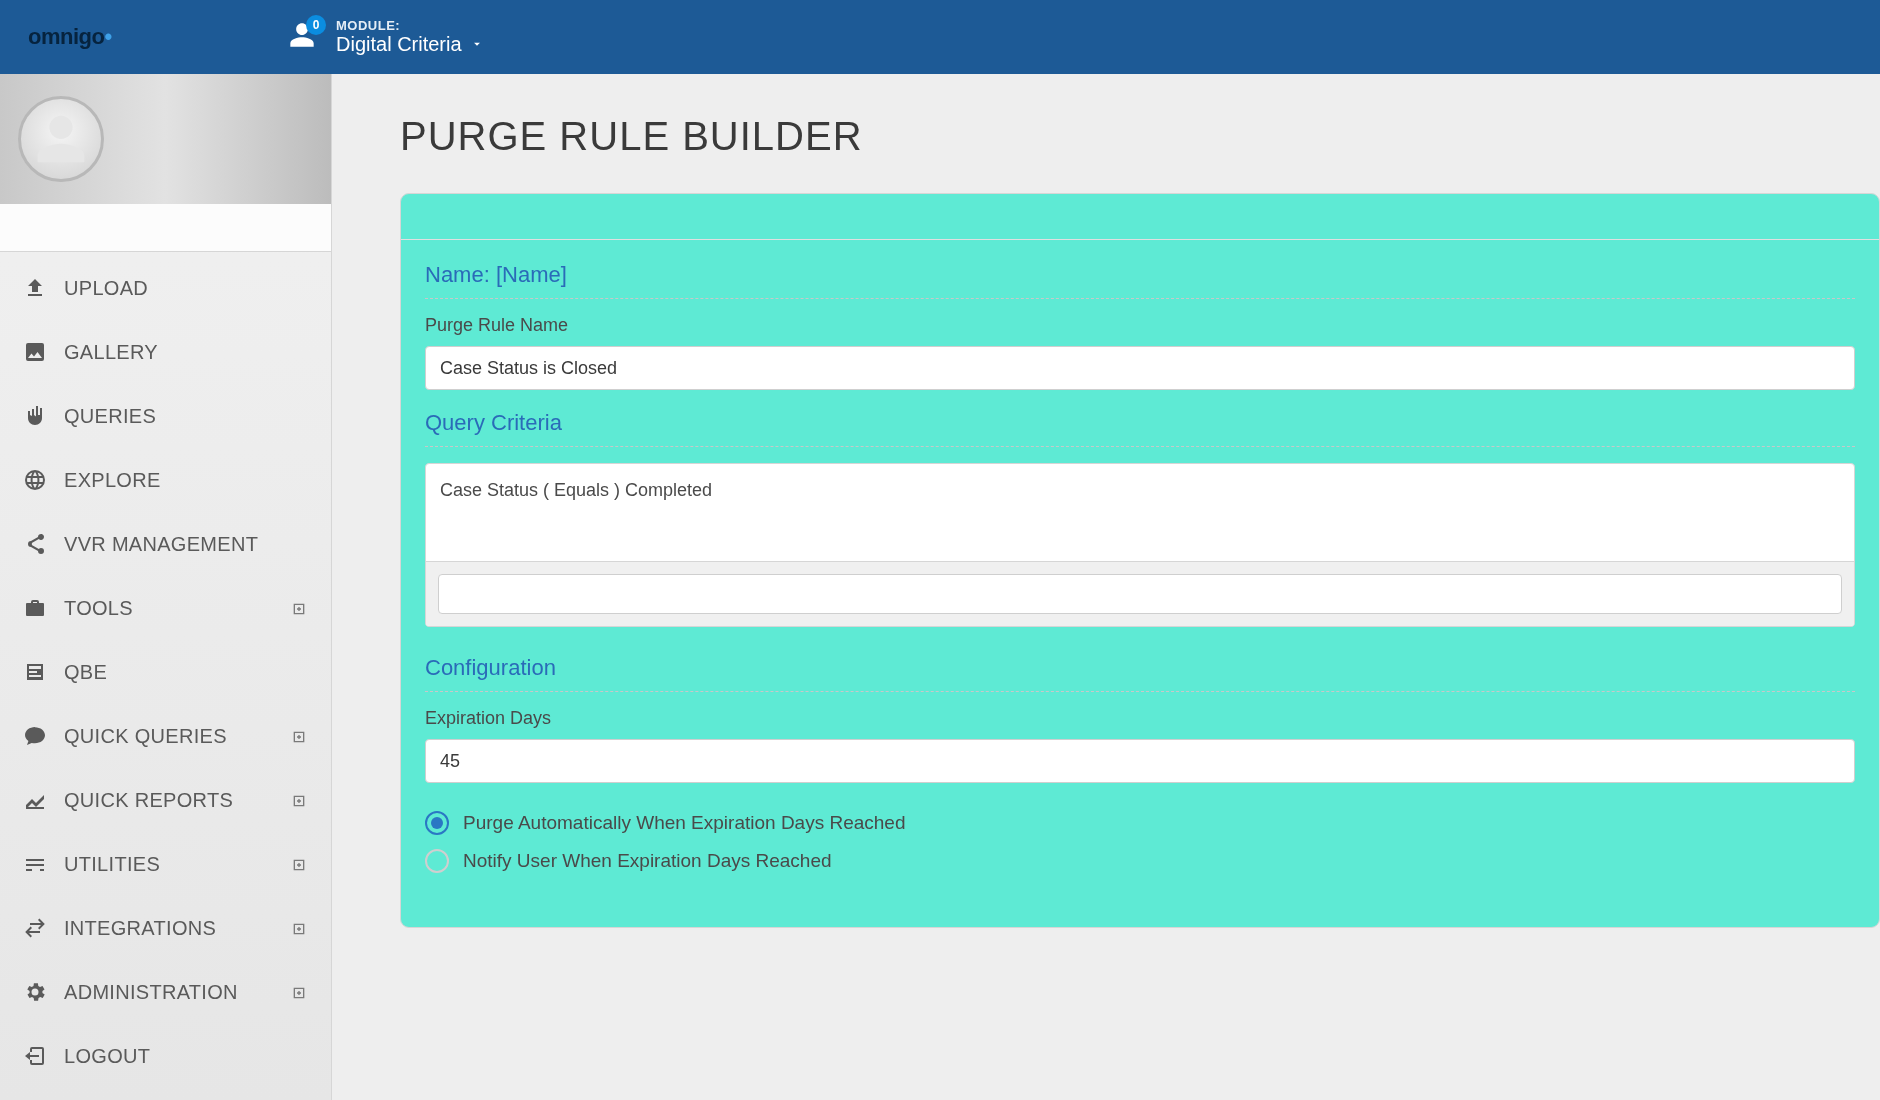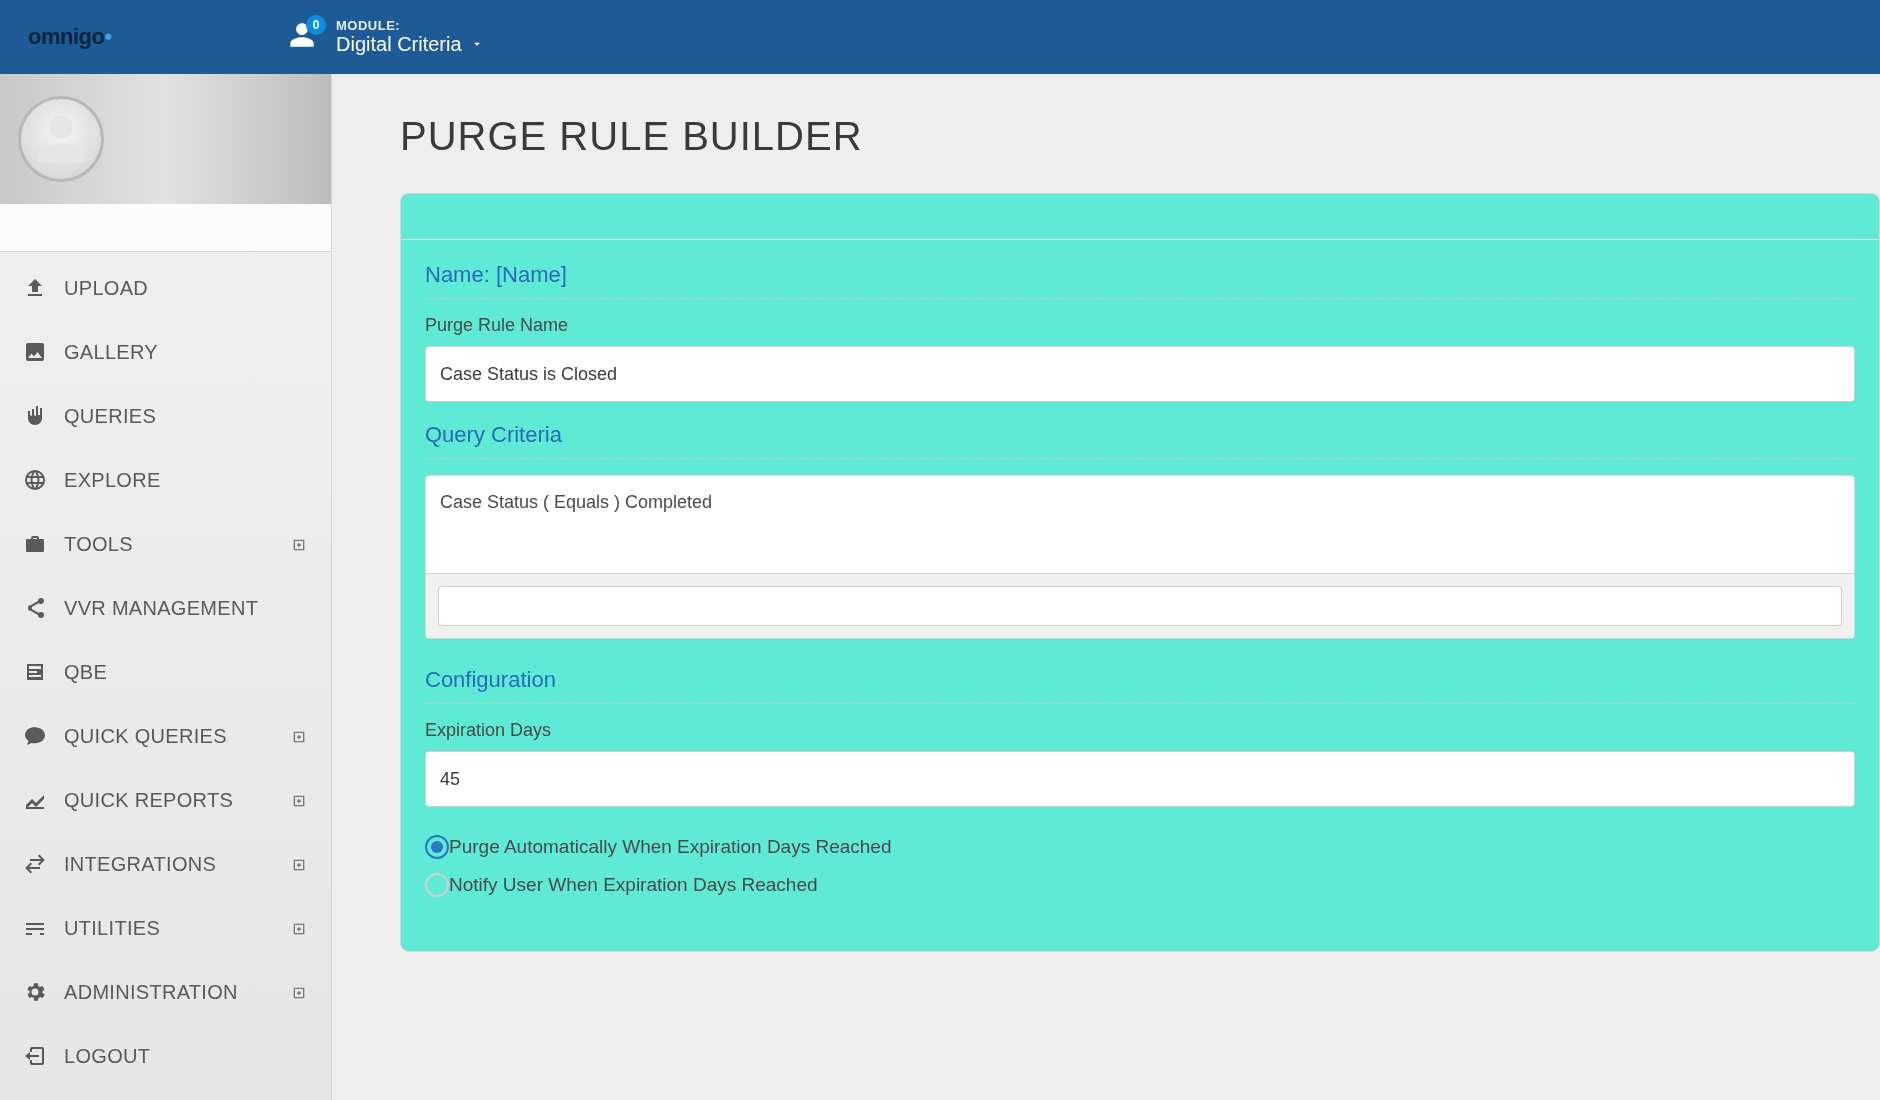--- a/index.html
+++ b/index.html
@@ -123,21 +123,21 @@
   border-bottom: 1px dashed #c8c8c8;
   margin-bottom: 16px;
 }
 .field-label {
   font-size: 18px;
   color: #4a4a4a;
   margin-bottom: 10px;
 }
 .text-input {
   width: 100%;
-  height: 56px;
+  height: 44px;
   border: 1px solid #cfcfcf;
   border-radius: 4px;
   padding: 0 14px;
   font-size: 18px;
   color: #3a3a3a;
   background: #fff;
 }
 .query-box {
   border: 1px solid #d6d6d6;
   border-radius: 4px;
@@ -161,20 +161,21 @@
   border-radius: 4px;
   background: #fff;
   padding: 0 12px;
   font-size: 16px;
 }
 .spacer-20 { height: 20px; }
 .spacer-28 { height: 28px; }
 .radio-row {
   display: flex;
   align-items: center;
+  gap: 14px;
   margin-bottom: 14px;
 }
 .radio {
   width: 24px; height: 24px;
   border: 2px solid #cfcfcf;
   border-radius: 50%;
   display: flex; align-items: center; justify-content: center;
   cursor: pointer;
 }
 .radio.selected { border-color: #2a77c4; }
@@ -254,39 +255,39 @@
           <span class="icon">
             <svg viewBox="0 0 24 24">
               <path d="M12 2a10 10 0 1 0 0 20 10 10 0 0 0 0-20zm6.9 6h-3a16 16 0 0 0-1.3-3.5A8 8 0 0 1 18.9 8zM12 4c.8 1 1.5 2.4 1.9 4h-3.8c.4-1.6 1.1-3 1.9-4zM4.3 14a8 8 0 0 1 0-4h3.4a18 18 0 0 0 0 4H4.3zm.8 2h3a16 16 0 0 0 1.3 3.5A8 8 0 0 1 5.1 16zm3-8h-3a8 8 0 0 1 4.3-3.5A16 16 0 0 0 8.1 8zm3.9 12c-.8-1-1.5-2.4-1.9-4h3.8c-.4 1.6-1.1 3-1.9 4zm2.3-6H9.7a16 16 0 0 1 0-4h4.6a16 16 0 0 1 0 4zm.3 5.5A16 16 0 0 0 15.9 16h3a8 8 0 0 1-4.3 3.5zM16.3 14a18 18 0 0 0 0-4h3.4a8 8 0 0 1 0 4h-3.4z"></path>
             </svg>
           </span>
           <span class="label">EXPLORE</span>
         </div>
         <div class="nav-item">
           <span class="icon">
             <svg viewBox="0 0 24 24">
+              <path d="M18 16a3 3 0 0 0-2.2 1l-7-4a3 3 0 0 0 0-2l7-4A3 3 0 1 0 15 5l-7 4a3 3 0 1 0 0 6l7 4a3 3 0 1 0 3-3z"></path>
+            </svg>
+          </span>
+          <span class="label">VVR MANAGEMENT</span>
+        </div>
+        <div class="nav-item">
+          <span class="icon">
+            <svg viewBox="0 0 24 24">
               <path d="M10 4h4a2 2 0 0 1 2 2v1h4a1 1 0 0 1 1 1v11a1 1 0 0 1-1 1H4a1 1 0 0 1-1-1V8a1 1 0 0 1 1-1h4V6a2 2 0 0 1 2-2zm0 3h4V6h-4v1z"></path>
             </svg>
           </span>
           <span class="label">TOOLS</span>
           <span class="expand"><svg viewBox="0 0 24 24">
               <path d="M4 4h16v16H4V4zm2 2v12h12V6H6zm5 3h2v2h2v2h-2v2h-2v-2H9v-2h2V9z"></path>
             </svg></span>
         </div>
         <div class="nav-item">
           <span class="icon">
             <svg viewBox="0 0 24 24">
-              <path d="M18 16a3 3 0 0 0-2.2 1l-7-4a3 3 0 0 0 0-2l7-4A3 3 0 1 0 15 5l-7 4a3 3 0 1 0 0 6l7 4a3 3 0 1 0 3-3z"></path>
-            </svg>
-          </span>
-          <span class="label">VVR MANAGEMENT</span>
-        </div>
-        <div class="nav-item">
-          <span class="icon">
-            <svg viewBox="0 0 24 24">
               <path d="M4 4h16v16H4V4zm2 2v3h12V6H6zm0 5v2h8v-2H6zm0 4v2h12v-2H6z"></path>
             </svg>
           </span>
           <span class="label">QBE</span>
         </div>
         <div class="nav-item">
           <span class="icon">
             <svg viewBox="0 0 24 24">
               <path d="M12 3C6.5 3 2 6.6 2 11c0 2.4 1.3 4.5 3.4 6L4 21l4.7-2.1c1 .3 2.1.4 3.3.4 5.5 0 10-3.6 10-8s-4.5-8-10-8z"></path>
             </svg>
@@ -303,35 +304,35 @@
             </svg>
           </span>
           <span class="label">QUICK REPORTS</span>
           <span class="expand"><svg viewBox="0 0 24 24">
               <path d="M4 4h16v16H4V4zm2 2v12h12V6H6zm5 3h2v2h2v2h-2v2h-2v-2H9v-2h2V9z"></path>
             </svg></span>
         </div>
         <div class="nav-item">
           <span class="icon">
             <svg viewBox="0 0 24 24">
+              <path d="M3 17h6v2H3v-2zm0-5h12v2H3v-2zm0-5h18v2H3V7zm14 10h4v2h-4v-2zm-2-5h6v2h-6v-2z"></path>
+            </svg>
+          </span>
+          <span class="label">UTILITIES</span>
+          <span class="expand"><svg viewBox="0 0 24 24">
+              <path d="M4 4h16v16H4V4zm2 2v12h12V6H6zm5 3h2v2h2v2h-2v2h-2v-2H9v-2h2V9z"></path>
+            </svg></span>
+        </div>
+        <div class="nav-item">
+          <span class="icon">
+            <svg viewBox="0 0 24 24">
               <path d="M7 7h11l-3-3 1.4-1.4L21.8 8l-5.4 5.4L15 12l3-3H7V7zm10 10H6l3 3-1.4 1.4L2.2 16l5.4-5.4L9 12l-3 3h11v2z"></path>
             </svg>
           </span>
           <span class="label">INTEGRATIONS</span>
-          <span class="expand"><svg viewBox="0 0 24 24">
-              <path d="M4 4h16v16H4V4zm2 2v12h12V6H6zm5 3h2v2h2v2h-2v2h-2v-2H9v-2h2V9z"></path>
-            </svg></span>
-        </div>
-        <div class="nav-item">
-          <span class="icon">
-            <svg viewBox="0 0 24 24">
-              <path d="M3 17h6v2H3v-2zm0-5h12v2H3v-2zm0-5h18v2H3V7zm14 10h4v2h-4v-2zm-2-5h6v2h-6v-2z"></path>
-            </svg>
-          </span>
-          <span class="label">UTILITIES</span>
           <span class="expand"><svg viewBox="0 0 24 24">
               <path d="M4 4h16v16H4V4zm2 2v12h12V6H6zm5 3h2v2h2v2h-2v2h-2v-2H9v-2h2V9z"></path>
             </svg></span>
         </div>
         <div class="nav-item">
           <span class="icon">
             <svg viewBox="0 0 24 24">
               <path d="M19.4 13a7.5 7.5 0 0 0 0-2l2.1-1.6-2-3.5-2.5 1a7.4 7.4 0 0 0-1.7-1l-.4-2.6h-4l-.4 2.6a7.4 7.4 0 0 0-1.7 1l-2.5-1-2 3.5L6.6 11a7.5 7.5 0 0 0 0 2l-2.1 1.6 2 3.5 2.5-1a7.4 7.4 0 0 0 1.7 1l.4 2.6h4l.4-2.6a7.4 7.4 0 0 0 1.7-1l2.5 1 2-3.5L19.4 13zM12 15.5A3.5 3.5 0 1 1 12 8.5a3.5 3.5 0 0 1 0 7z"></path>
             </svg>
           </span>

